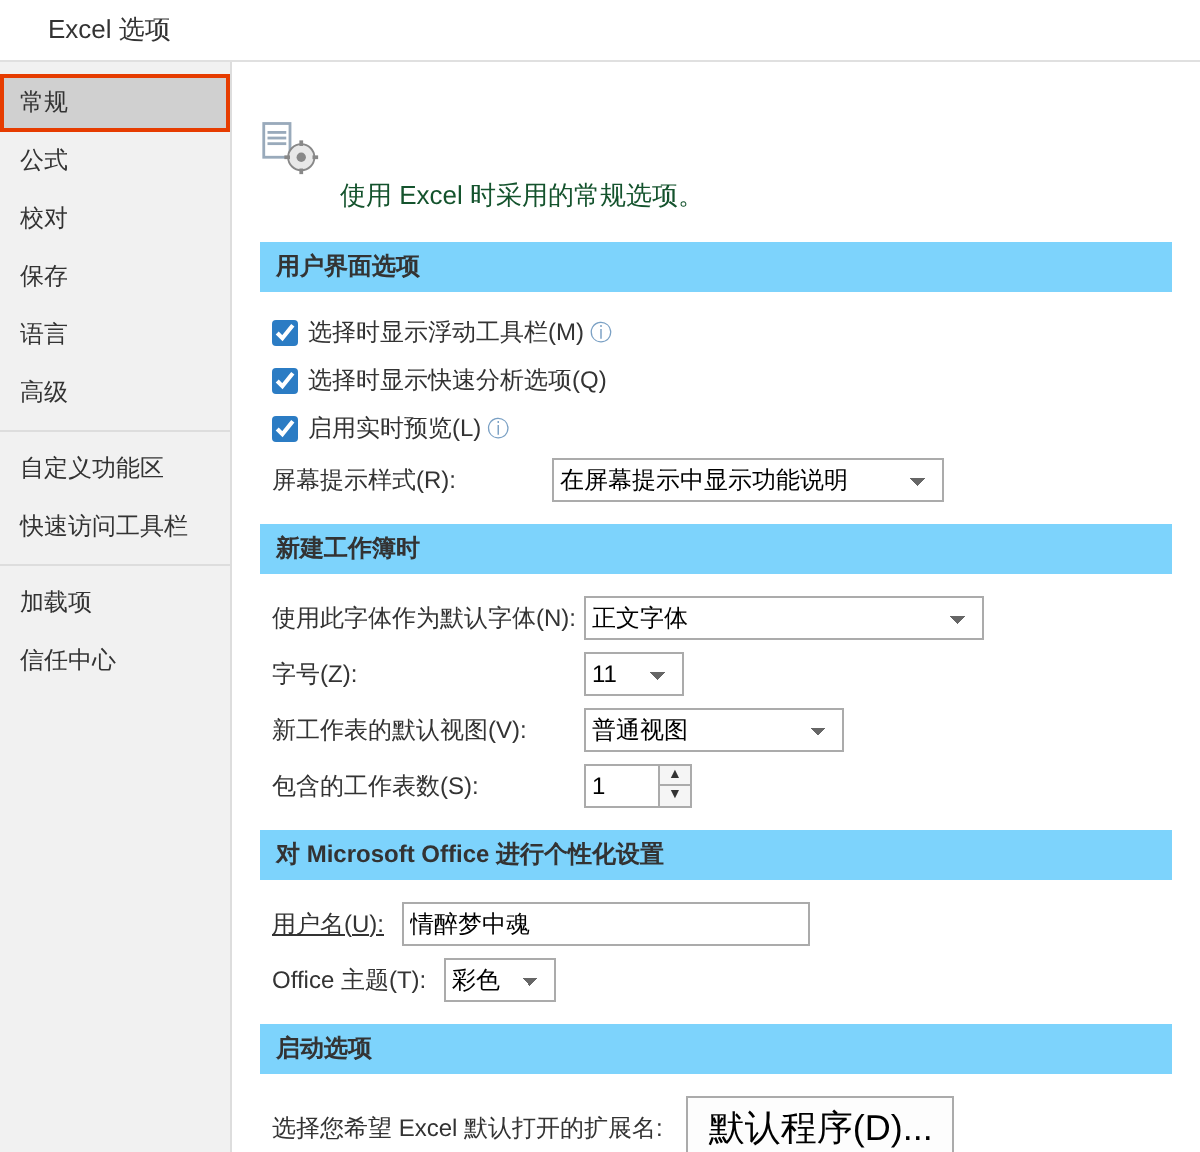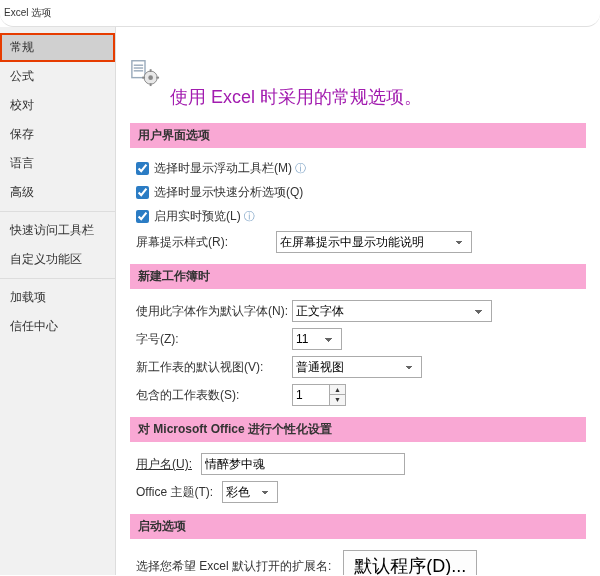--- a/index.html
+++ b/index.html
@@ -1,27 +1,27 @@
 <!DOCTYPE html>
 <html><head>
 <meta charset="utf-8">
 <style>
 * { box-sizing: border-box; margin: 0; padding: 0; font-family: "Microsoft YaHei", "Segoe UI", sans-serif; }
 body { background: #fff; font-size: 12px; color: #333; width: 600px; height: 576px; overflow: hidden; }
-.title-bar { padding: 6px 4px; font-size: 10px; border-bottom: 1px solid #e0e0e0; border-radius: 15px; }
+.title-bar { padding: 6px 24px; font-size: 13px; border-bottom: 1px solid #e0e0e0; }
 .main { display: flex; height: calc(100% - 28px); }
 .sidebar { width: 116px; background: #f1f1f1; border-right: 1px solid #ddd; padding-top: 6px; }
 .sidebar-item { padding: 6px 10px; cursor: pointer; font-size: 12px; }
 .sidebar-item.selected { background: #d0d0d0; border: 2px solid #e63c00; padding: 4px 8px; }
 .sidebar-sep { height: 1px; background: #ddd; margin: 4px 0; }
 .content { flex: 1; padding: 10px 14px; overflow-y: auto; }
 .header-row { display: flex; align-items: center; gap: 10px; margin-bottom: 14px; }
 .header-icon svg { width: 30px; height: 30px; }
-.header-text { font-size: 18px; color: #a21caf; margin-top: 48px; }
-.section-header { background: #f9a8d4; padding: 4px 8px; font-weight: bold; font-size: 12px; margin: 8px 0; border-left: 0; }
+.header-text { font-size: 13px; color: #14532d; margin-top: 48px; }
+.section-header { background: #7dd3fc; padding: 4px 8px; font-weight: bold; font-size: 12px; margin: 8px 0; border-left: 0; }
 .form-row { display: flex; align-items: center; padding: 3px 6px; min-height: 24px; }
 .form-row label.chk { display: flex; align-items: center; gap: 5px; }
 .form-row input[type=checkbox] { width: 13px; height: 13px; accent-color: #2b7cc4; }
 .field-label { width: 140px; font-size: 12px; }
 .field-label-sm { width: 65px; font-size: 12px; text-decoration: underline; }
 select, input[type=text] { border: 1px solid #ababab; height: 22px; padding: 1px 3px; font-size: 12px; background: #fff; }
 select { appearance: none; padding-right: 20px; background-image: linear-gradient(45deg, transparent 50%, #666 50%), linear-gradient(135deg, #666 50%, transparent 50%); background-position: calc(100% - 12px) 9px, calc(100% - 8px) 9px; background-size: 4px 4px, 4px 4px; background-repeat: no-repeat; }
 .info-icon { color: #7aa0c4; font-size: 11px; margin-left: 3px; }
 .spinner-wrap { display: flex; align-items: center; }
 .spinner-wrap input { width: 38px; }
@@ -37,22 +37,22 @@
 
 <div class="main">
   <div class="sidebar">
     <div class="sidebar-item selected"><span>常规</span></div>
     <div class="sidebar-item"><span>公式</span></div>
     <div class="sidebar-item"><span>校对</span></div>
     <div class="sidebar-item"><span>保存</span></div>
     <div class="sidebar-item"><span>语言</span></div>
     <div class="sidebar-item"><span>高级</span></div>
     <div class="sidebar-sep"></div>
+    <div class="sidebar-item"><span>自定义功能区</span></div>
     <div class="sidebar-item"><span>快速访问工具栏</span></div>
-    <div class="sidebar-item"><span>自定义功能区</span></div>
     <div class="sidebar-sep"></div>
     <div class="sidebar-item"><span>加载项</span></div>
     <div class="sidebar-item"><span>信任中心</span></div>
   </div>
 
   <div class="content">
     <div class="header-row">
       <span class="header-icon">
         <svg viewBox="0 0 32 32">
             <rect x="2" y="4" width="14" height="18" fill="#fff" stroke="#9ab" stroke-width="1.5"></rect>

